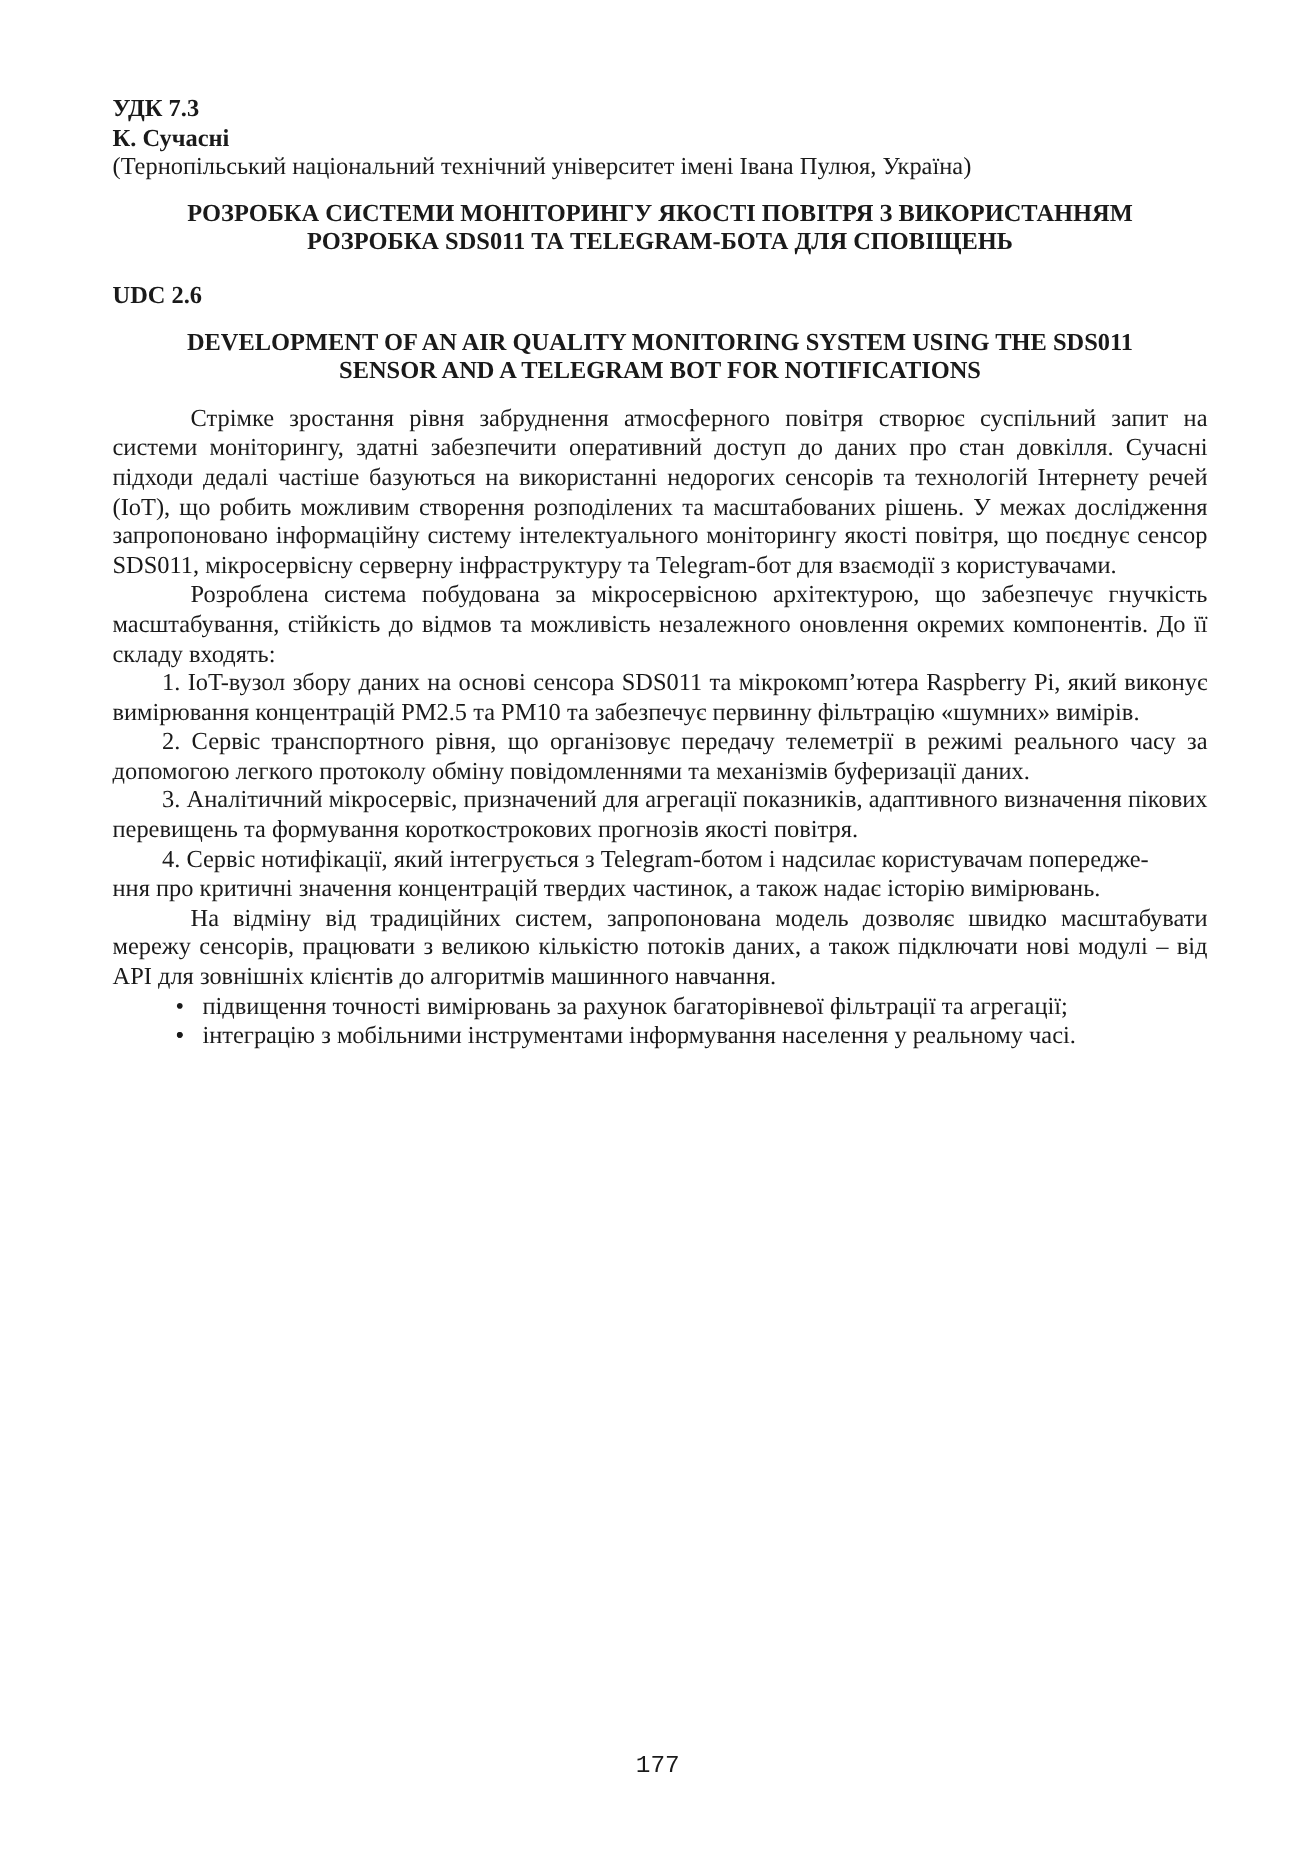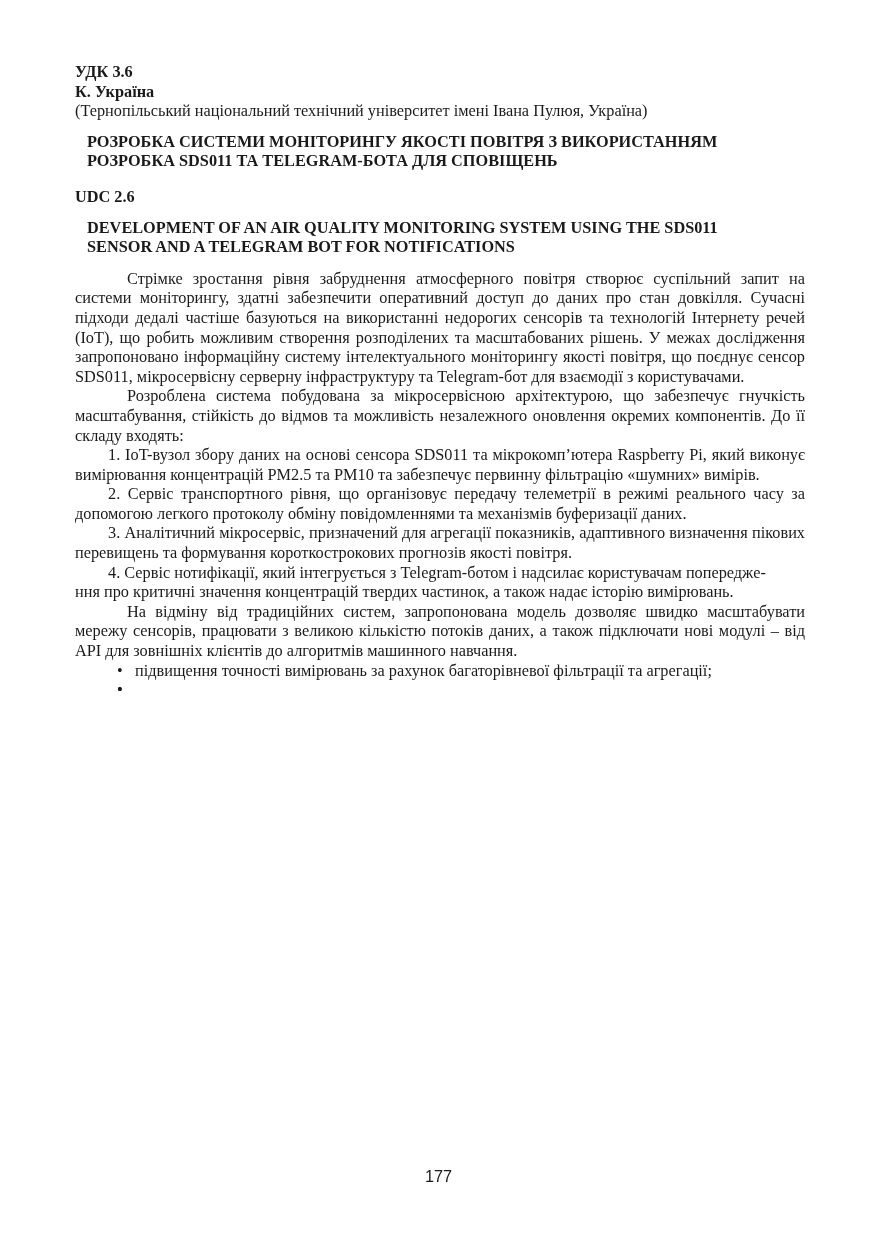--- a/index.html
+++ b/index.html
@@ -1,39 +1,39 @@
 <!DOCTYPE html>
 <html><head>
 <meta charset="utf-8">
 <style>
   html, body { margin: 0; padding: 0; background: #ffffff; }
   body { width: 877px; height: 1240px; position: relative; overflow: hidden;
          font-family: "Liberation Serif", serif; color: #1a1a1a; }
   .page { position: absolute; left: 75px; top: 62px; width: 730px; font-size: 16.3px; line-height: 19.6px; }
   .b { font-weight: bold; }
   .meta-line { margin: 0; }
-  .title { text-align: left; font-weight: bold; margin: 12px; }
+  .title { text-align: center; font-weight: bold; margin: 12px; }
   .t1 { margin-top: 11px; }
   .t2 { margin-top: 11px; }
   .gap-udc { margin-top: 16px; }
   .para { margin: 0; text-align: justify; text-indent: 52px; }
   .first-para { margin-top: 11px; }
   .ol-item { margin: 0; text-align: justify; text-indent: 33px; }
   .raw { margin: 0; text-align: left; }
   ul.bullets { list-style: none; margin: 0; padding: 0; }
   ul.bullets li { position: relative; padding-left: 60px; margin: 0; }
   ul.bullets li .dot { position: absolute; left: 42px; top: 0; }
-  .page-number { position: absolute; top: 1167px; left: 0; width: 877px; text-align: center; font-size: 16.3px; font-family: Liberation Sans, sans-serif; }
+  .page-number { position: absolute; top: 1167px; left: 0; width: 877px; text-align: center; font-size: 16.3px; font-family: Liberation Mono, monospace; }
 </style>
 </head>
 <body>
 
 <div class="page">
-  <p class="meta-line b">УДК 3.6</p>
-  <p class="meta-line b">К. Україна</p>
+  <p class="meta-line b">УДК 7.3</p>
+  <p class="meta-line b">К. Сучасні</p>
   <p class="meta-line">(Тернопільський національний технічний університет імені Івана Пулюя, Україна)</p>
 
   <div class="title t1">
     <div>РОЗРОБКА СИСТЕМИ МОНІТОРИНГУ ЯКОСТІ ПОВІТРЯ З ВИКОРИСТАННЯМ</div>
     <div>РОЗРОБКА SDS011 ТА TELEGRAM-БОТА ДЛЯ СПОВІЩЕНЬ</div>
   </div>
 
   <p class="meta-line b gap-udc">UDC 2.6</p>
 
   <div class="title t2">
@@ -57,17 +57,18 @@
   <ul class="bullets">
     <li>
       <span class="dot">•</span>
       <span>підвищення точності вимірювань за рахунок багаторівневої фільтрації та агрегації;</span>
     </li>
     <li>
       <span class="dot">•</span>
     </li>
     <li>
       <span class="dot">•</span>
+      <span>інтеграцію з мобільними інструментами інформування населення у реальному часі.</span>
     </li>
   </ul>
 </div>
 
 <div class="page-number">177</div>
 
 </body></html>

